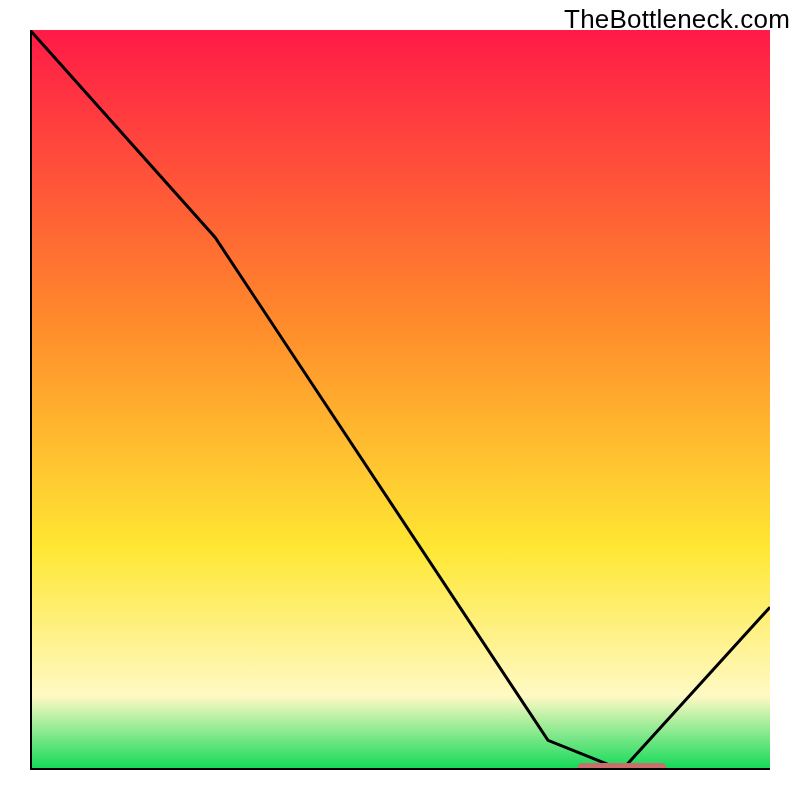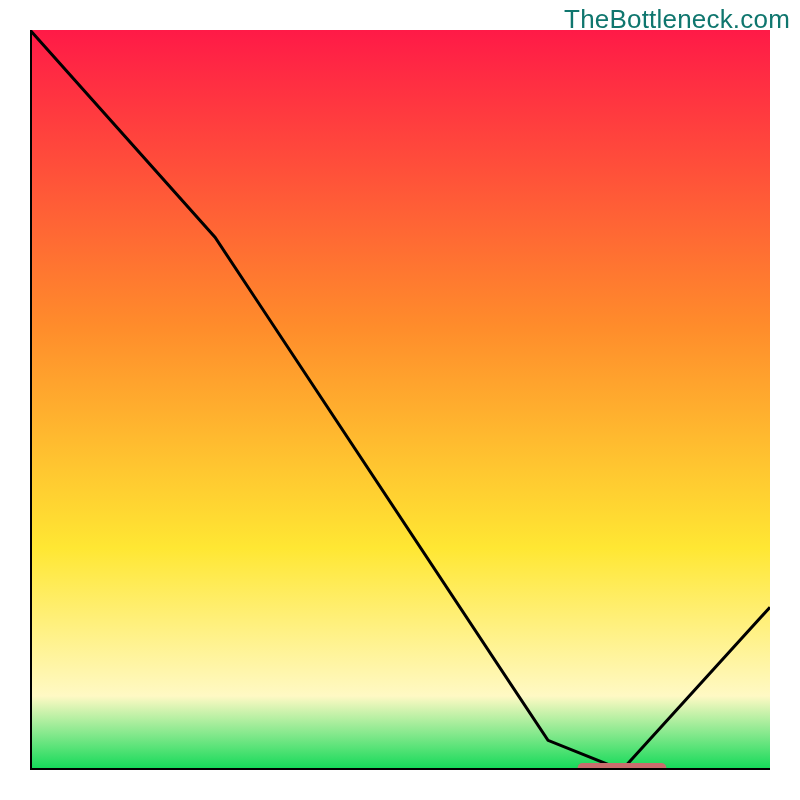--- a/index.html
+++ b/index.html
@@ -14,21 +14,21 @@
   .wrap {
     position: relative;
     width: 800px;
     height: 800px;
   }
   .watermark {
     position: absolute;
     top: 4px;
     right: 10px;
     font-size: 26px;
-    color: #0f766e;
+    color: #000000;
     letter-spacing: 0.2px;
     font-weight: 400;
   }
   .plot-area {
     position: absolute;
     top: 30px;
     left: 30px;
     width: 740px;
     height: 740px;
     box-sizing: border-box;

